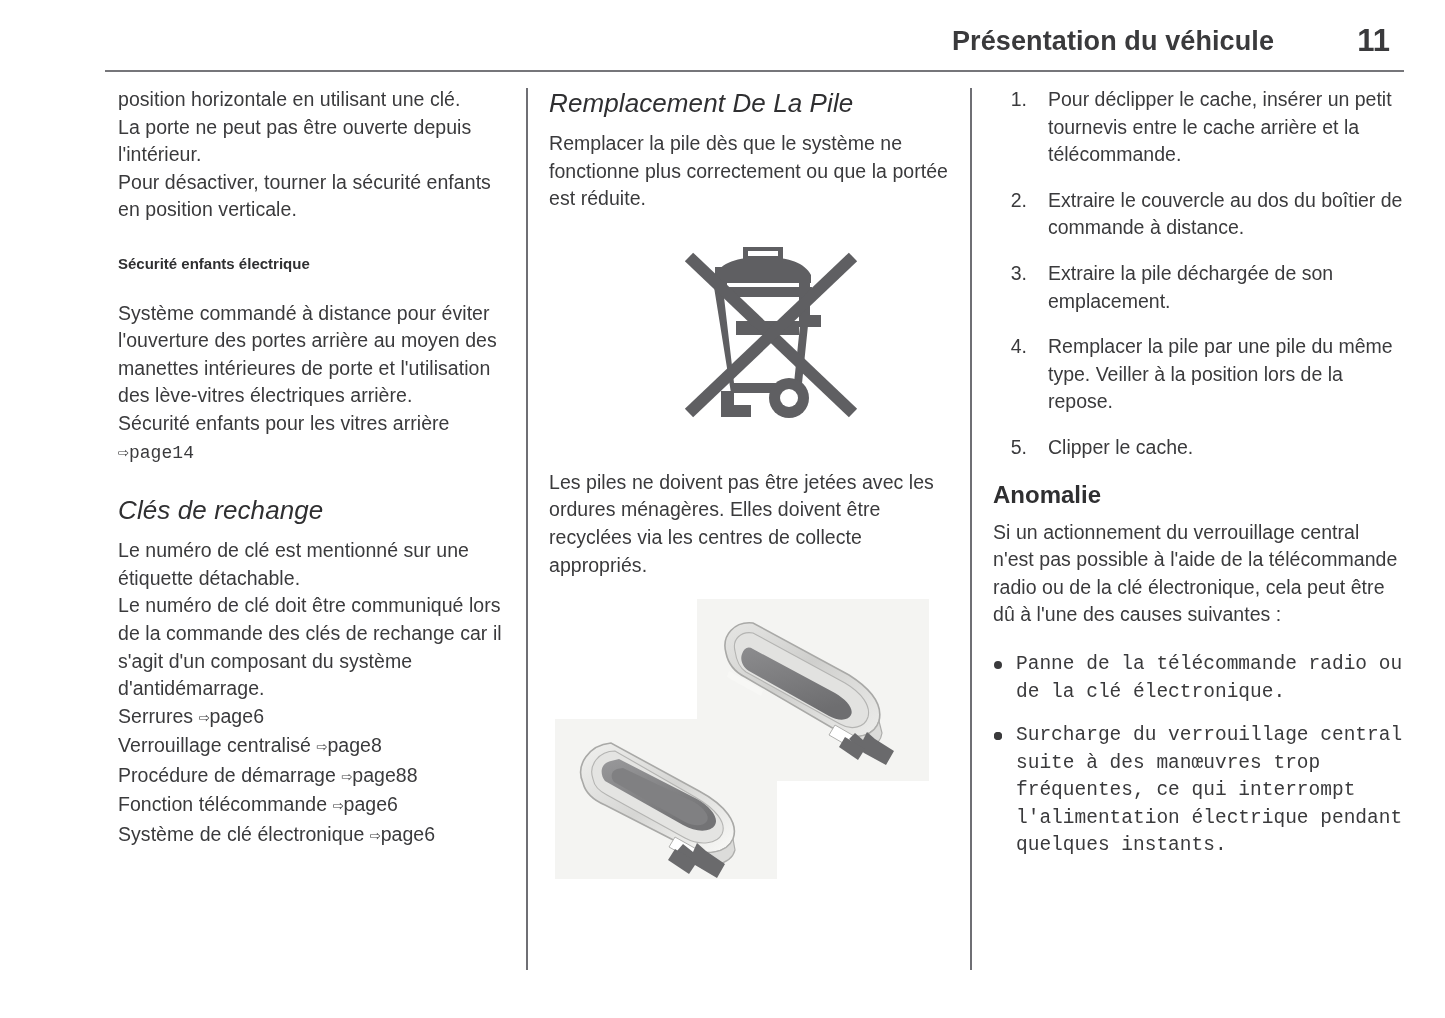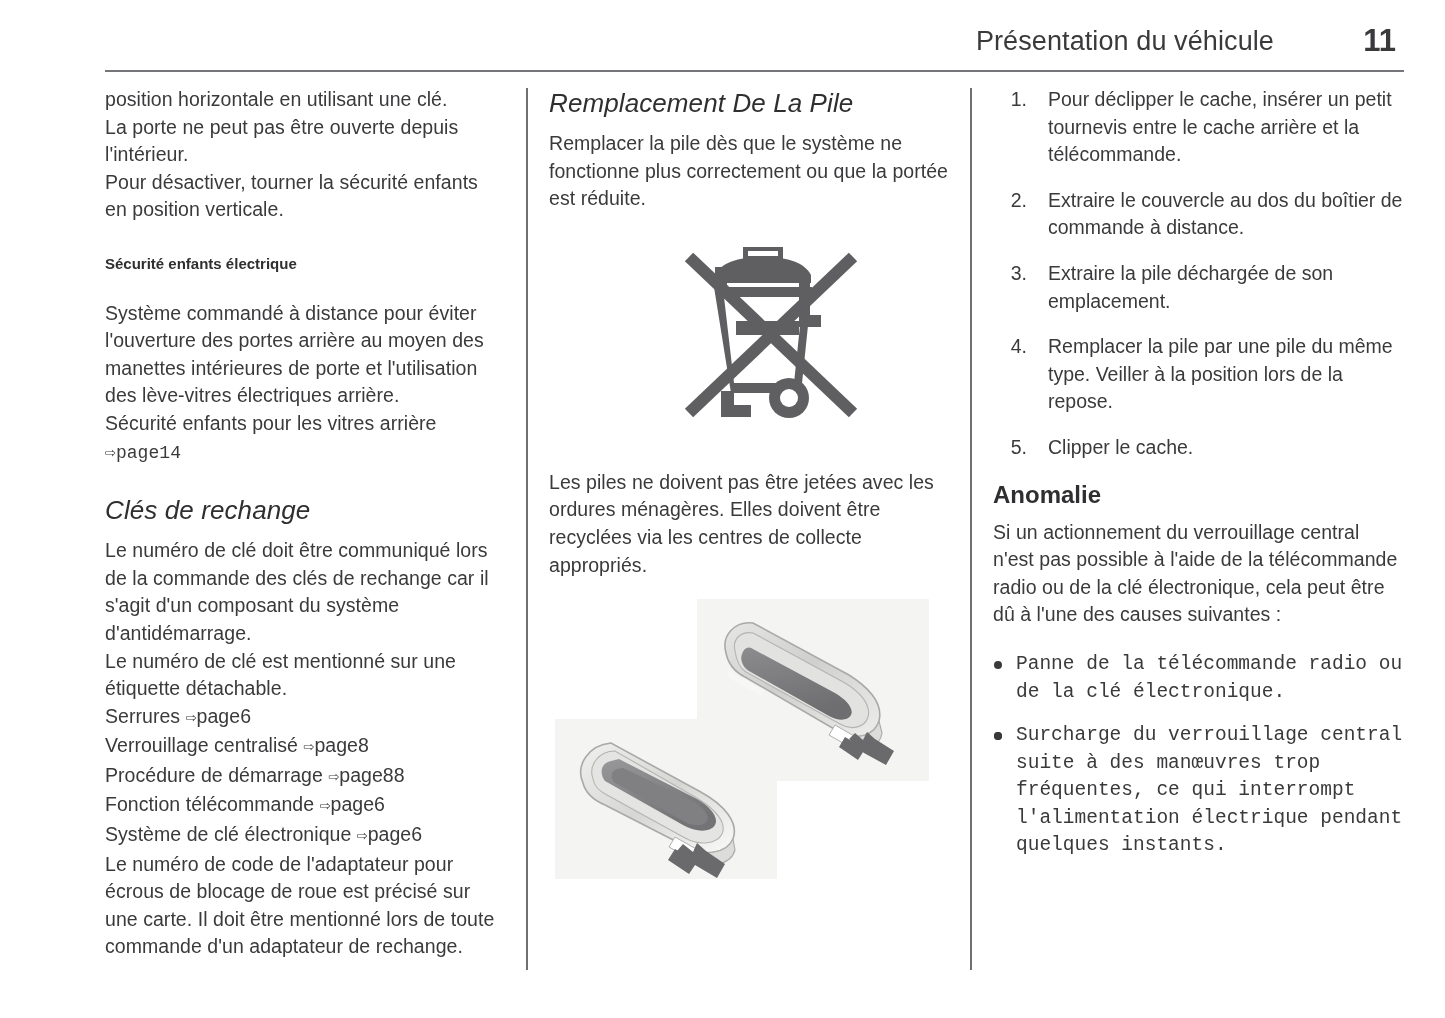--- a/index.html
+++ b/index.html
@@ -22,28 +22,28 @@
     left: 105px;
     top: 26px;
     width: 1299px;
     height: 42px;
   }
   .header-title {
     position: absolute;
     right: 130px;
     top: 0;
     font-size: 27px;
-    font-weight: 400;
+    font-weight: 700;
     color: #3a3a3c;
     white-space: nowrap;
     letter-spacing: 0.1px;
   }
   .header-pageno {
     position: absolute;
-    right: 8px;
+    right: 14px;
     top: -3px;
     font-size: 31px;
     font-weight: 700;
     color: #3a3a3c;
   }
   .header-rule {
     position: absolute;
     left: 105px;
     top: 70px;
     width: 1299px;
@@ -57,21 +57,21 @@
     left: 0;
     top: 86px;
     width: 1445px;
     height: 900px;
   }
   .col {
     position: absolute;
     top: 0;
     width: 400px;
   }
-  .col-1 { left: 105px; }
+  .col-1 { left: 118px; }
   .col-2 { left: 549px; }
   .col-3 { left: 993px; width: 412px; }
 
   .col-sep {
     position: absolute;
     top: 2px;
     width: 2px;
     height: 882px;
     background: #6f6f74;
   }
@@ -223,22 +223,22 @@
     <div class="sp-22"></div>
 
     <p class="body">Système commandé à distance pour éviter l'ouverture des portes arrière au moyen des manettes intérieures de porte et l'utilisation des lève-vitres électriques arrière.</p>
     <p class="body"><span>Sécurité enfants pour les vitres arrière</span></p>
     <p class="body"><span class="xref-arrow">⇨page14</span></p>
 
     <div class="sp-26"></div>
     <h2 class="section-title">Clés de rechange</h2>
     <div class="sp-10"></div>
 
+    <p class="body">Le numéro de clé est mentionné sur une étiquette détachable.</p>
     <p class="body">Le numéro de clé doit être communiqué lors de la commande des clés de rechange car il s'agit d'un composant du système d'antidémarrage.</p>
-    <p class="body">Le numéro de clé est mentionné sur une étiquette détachable.</p>
 
     <p class="body">
       <span>Serrures</span>
       <span class="xref-arrow">⇨</span><span>page6</span>
     </p>
     <p class="body">
       <span>Verrouillage centralisé</span>
       <span class="xref-arrow">⇨</span><span>page8</span>
     </p>
     <p class="body">
@@ -247,21 +247,20 @@
     </p>
     <p class="body">
       <span>Fonction télécommande</span>
       <span class="xref-arrow">⇨</span><span>page6</span>
     </p>
     <p class="body">
       <span>Système de clé électronique</span>
       <span class="xref-arrow">⇨</span><span>page6</span>
     </p>
 
-    <p class="body">Le numéro de code de l'adaptateur pour écrous de blocage de roue est précisé sur une carte. Il doit être mentionné lors de toute commande d'un adaptateur de rechange.</p>
 
   </div>
 
   <div class="col col-2">
 
     <h2 class="section-title">Remplacement De La Pile</h2>
     <div class="sp-10"></div>
     <p class="body">Remplacer la pile dès que le système ne fonctionne plus correctement ou que la portée est réduite.</p>
 
     <div class="sp-30"></div>

